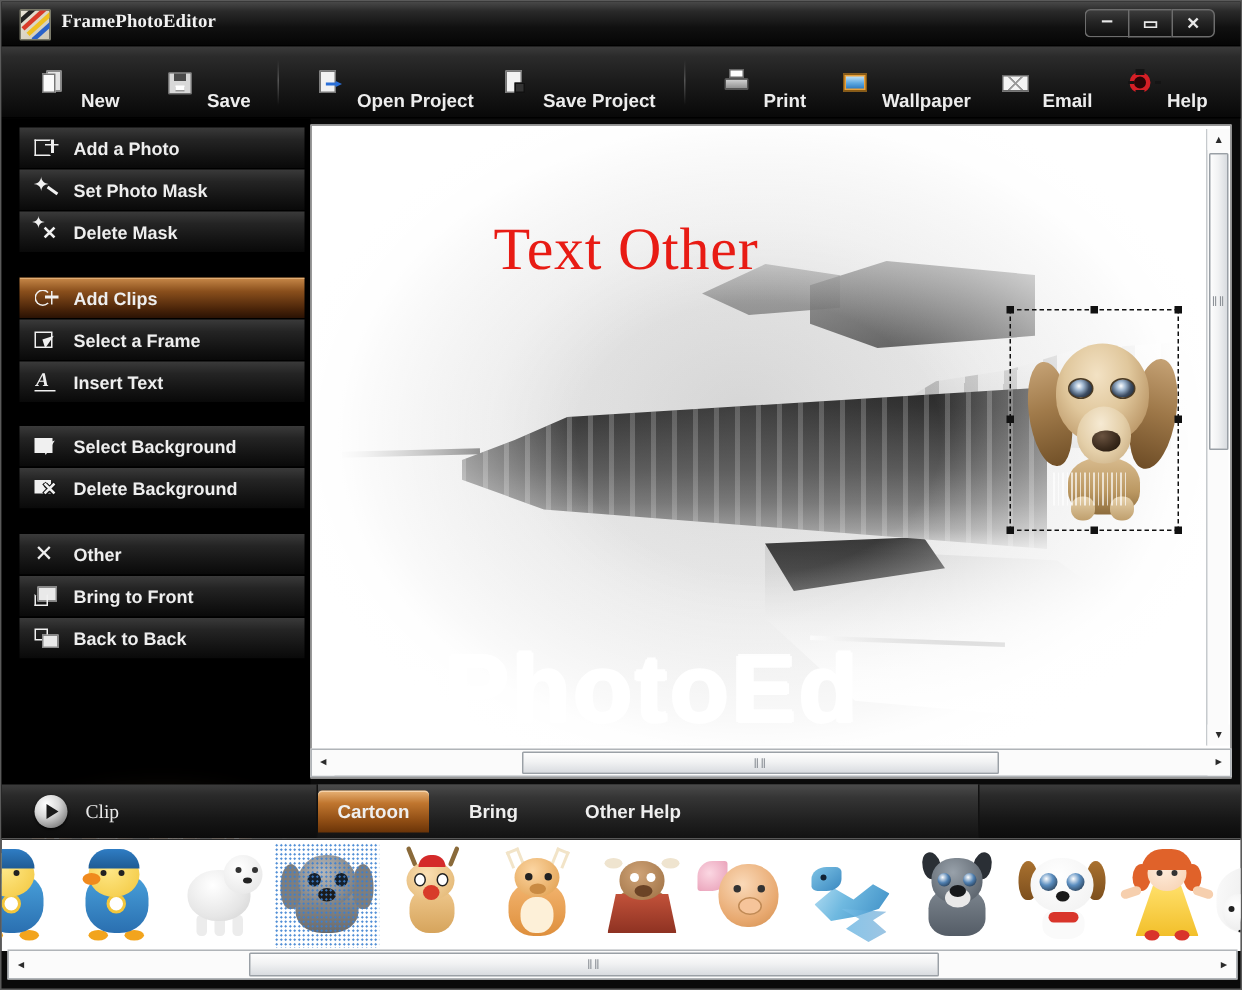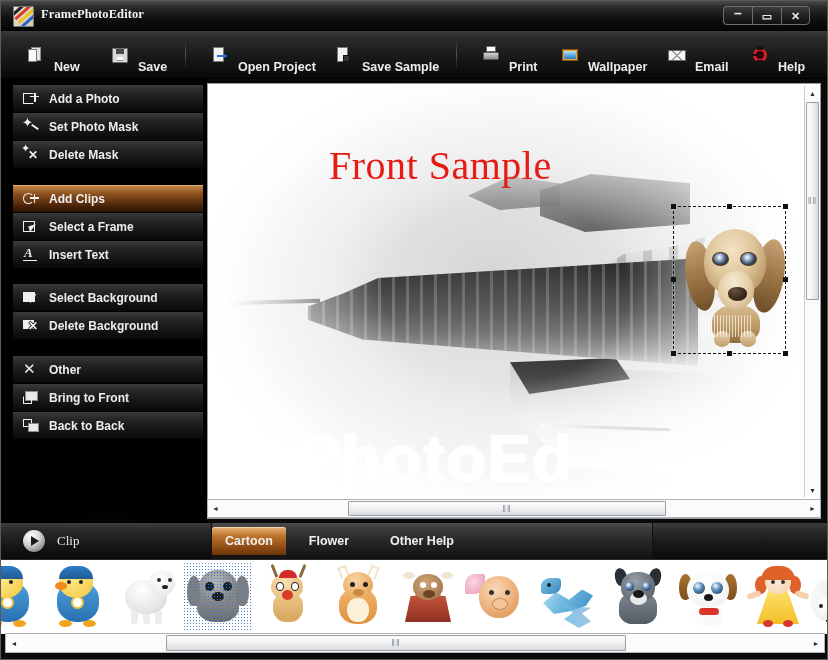--- a/index.html
+++ b/index.html
@@ -388,21 +388,21 @@
       <span class="tb-ico ic-save"></span>
       <span class="tb-label">Save</span>
     </div>
     <div class="tb-sep" style="left:184px"></div>
     <div class="tb-item" id="tb2" style="left:210px">
       <span class="tb-ico ic-openproj"></span>
       <span class="tb-label">Open Project</span>
     </div>
     <div class="tb-item" id="tb3" style="left:334px">
       <span class="tb-ico ic-saveproj"></span>
-      <span class="tb-label">Save Sample</span>
+      <span class="tb-label">Save Project</span>
     </div>
     <div class="tb-sep" style="left:455px"></div>
     <div class="tb-item" id="tb4" style="left:481px">
       <span class="tb-ico ic-print"></span>
       <span class="tb-label">Print</span>
     </div>
     <div class="tb-item" id="tb5" style="left:560px">
       <span class="tb-ico ic-wall"></span>
       <span class="tb-label">Wallpaper</span>
     </div>
@@ -525,21 +525,21 @@
         <div id="dkslab"></div>
         <div id="tower">
             <span class="ribs"></span>
           </div>
         <div id="spire"></div>
         <div id="antenna"></div>
         <div id="vign2"></div>
         <div id="vign"></div>
       </div>
 
-      <div id="sampletext">Front Sample</div>
+      <div id="sampletext">Text Other</div>
       <div id="watermark">mePhotoEd</div>
 
       <div id="clipsel">
         <div id="dogimg">
           <div class="dogpart" id="dg-earL"></div>
           <div class="dogpart" id="dg-earR"></div>
           <div class="dogpart" id="dg-body"></div>
           <div class="dogpart" id="dg-paw1"></div>
           <div class="dogpart" id="dg-paw2"></div>
           <div class="dogpart" id="dg-head"></div>
@@ -586,21 +586,21 @@
   </div>
 
   <div id="clipbar">
     <div id="playbtn"></div>
     <div id="cliplabel">Clip</div>
     <div id="tabs">
       <div class="tab active" id="tab0">
         <span>Cartoon</span>
       </div>
       <div class="tab" id="tab1">
-        <span>Flower</span>
+        <span>Bring</span>
       </div>
       <div class="tab" id="tab2">
         <span>Other Help</span>
       </div>
     </div>
   </div>
 
   <div id="clipstrip">
 
     <div class="thumb" style="left:-28px">

